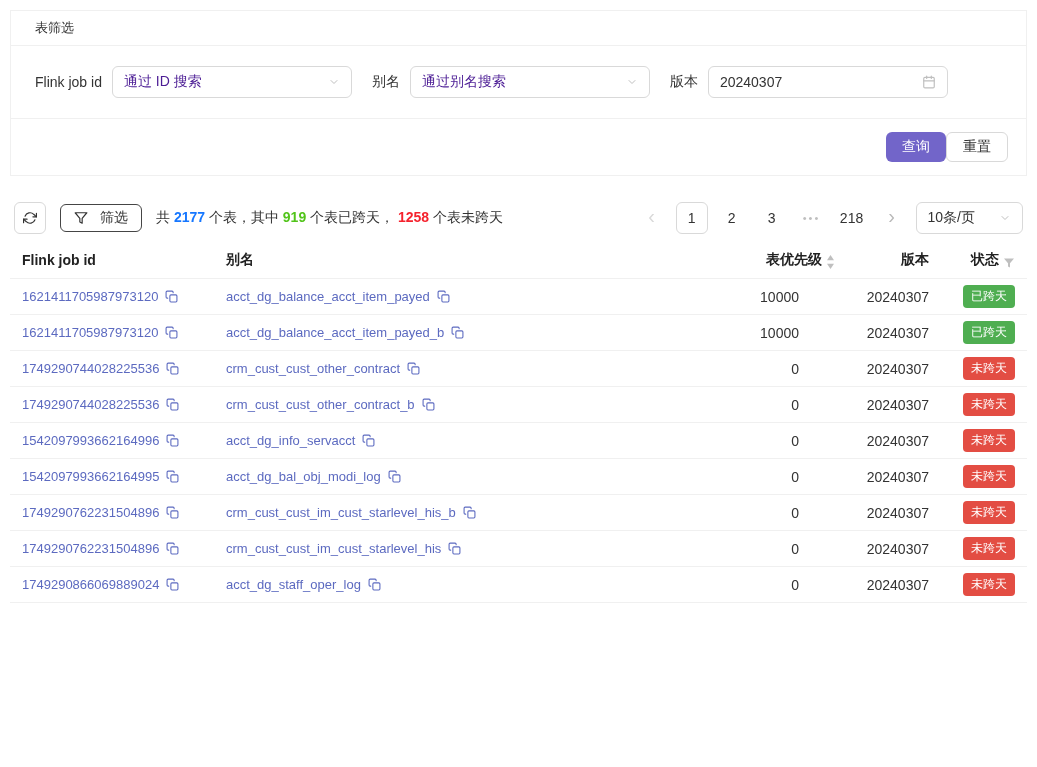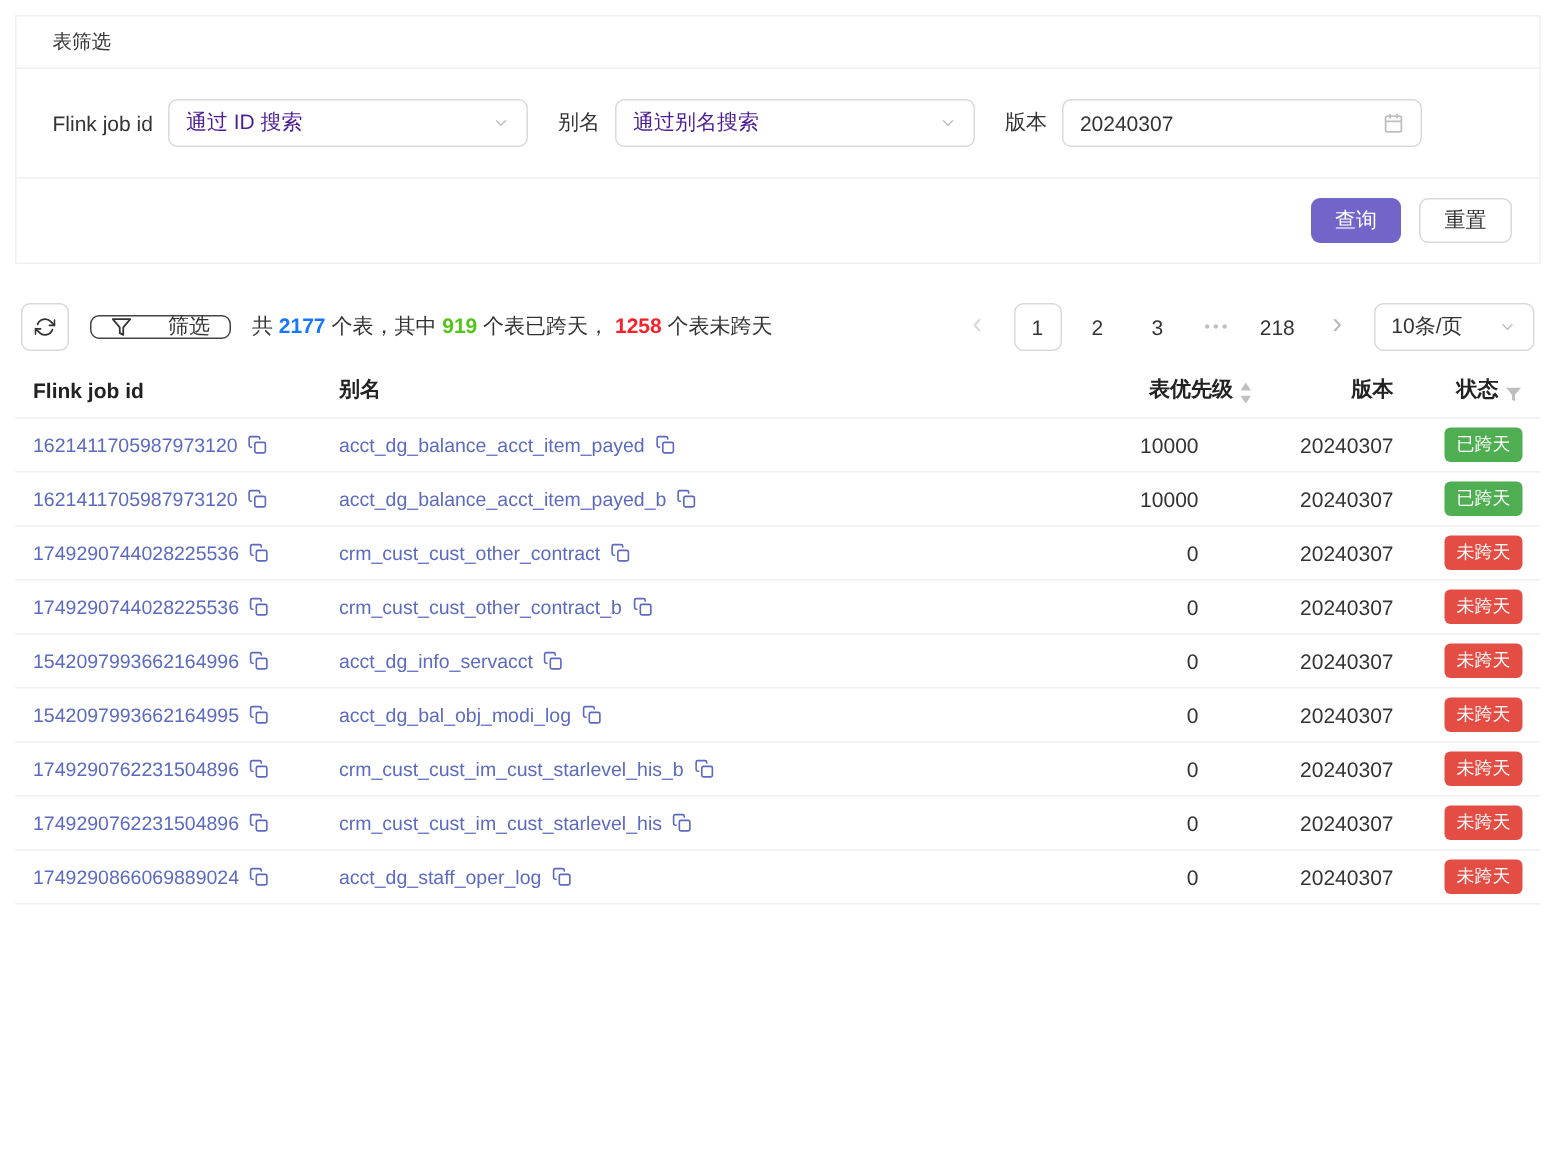--- a/index.html
+++ b/index.html
@@ -20,32 +20,32 @@
   .select, .date-input {
     width: 240px; height: 32px; border:1px solid #d9d9d9; border-radius:6px;
     display:flex; align-items:center; padding: 0 11px; background:#fff; cursor:pointer;
   }
   .select .ph { color:#4c1d95; flex:1; font-size: 14px; overflow:hidden; white-space:nowrap; }
   .icon { display:inline-flex; align-items:center; justify-content:center; line-height:0; }
   .select .icon, .date-input .icon { color:#bfbfbf; }
   .date-input input {
     border:none; outline:none; flex:1; font: inherit; color:#333; background:transparent; min-width:0;
   }
-  .actions { border-top:1px solid #f0f0f0; padding: 13px 18px; display:flex; justify-content:flex-end; gap:12px; }
+  .actions { border-top:1px solid #f0f0f0; padding: 13px 18px; display:flex; justify-content:flex-end; }
   .btn { height: 30px; padding: 0 16px; border-radius: 6px; font-size: 14px; cursor:pointer;
          font-family: inherit; display:inline-flex; align-items:center; }
   .btn-primary { background: var(--accent, #7265c9); color:#fff; border:none; }
   .btn-default { background:#fff; border:1px solid #d9d9d9; color:#333;text-align:center; }
 
   
   .toolbar { display:flex; align-items:center; margin: 26px 4px 6px; }
   .icon-btn { width:32px; height:32px; border:1px solid #d9d9d9; border-radius:6px; background:#fff;
               display:flex; align-items:center; justify-content:center; color:#333; cursor:pointer; margin-right:14px; }
-  .filter-btn { height:16px; border:1px solid #454545; border-radius:6px; background:#fff; cursor:pointer;
-                display:flex; align-items:center; gap:24px; padding:0 13px; font-size:14px; color:#333; font-family:inherit; }
+  .filter-btn { height:28px; border:1px solid #454545; border-radius:6px; background:#fff; cursor:pointer;
+                display:flex; align-items:center; gap:12px; padding:0 13px; font-size:14px; color:#333; font-family:inherit; }
   .filter-btn .icon { color:#333; }
   .summary { margin-left:14px; color:#333; }
   .summary .num { font-weight:700; }
   .t-blue { color: var(--blue-text, #1677ff); }
   .t-green { color: var(--green-text, #52c41a); }
   .t-red { color: var(--red-text, #f5222d); }
   .toolbar .pagination { margin-left:auto; }
 
   
   .pagination { display:flex; align-items:center; gap: 8px; }

